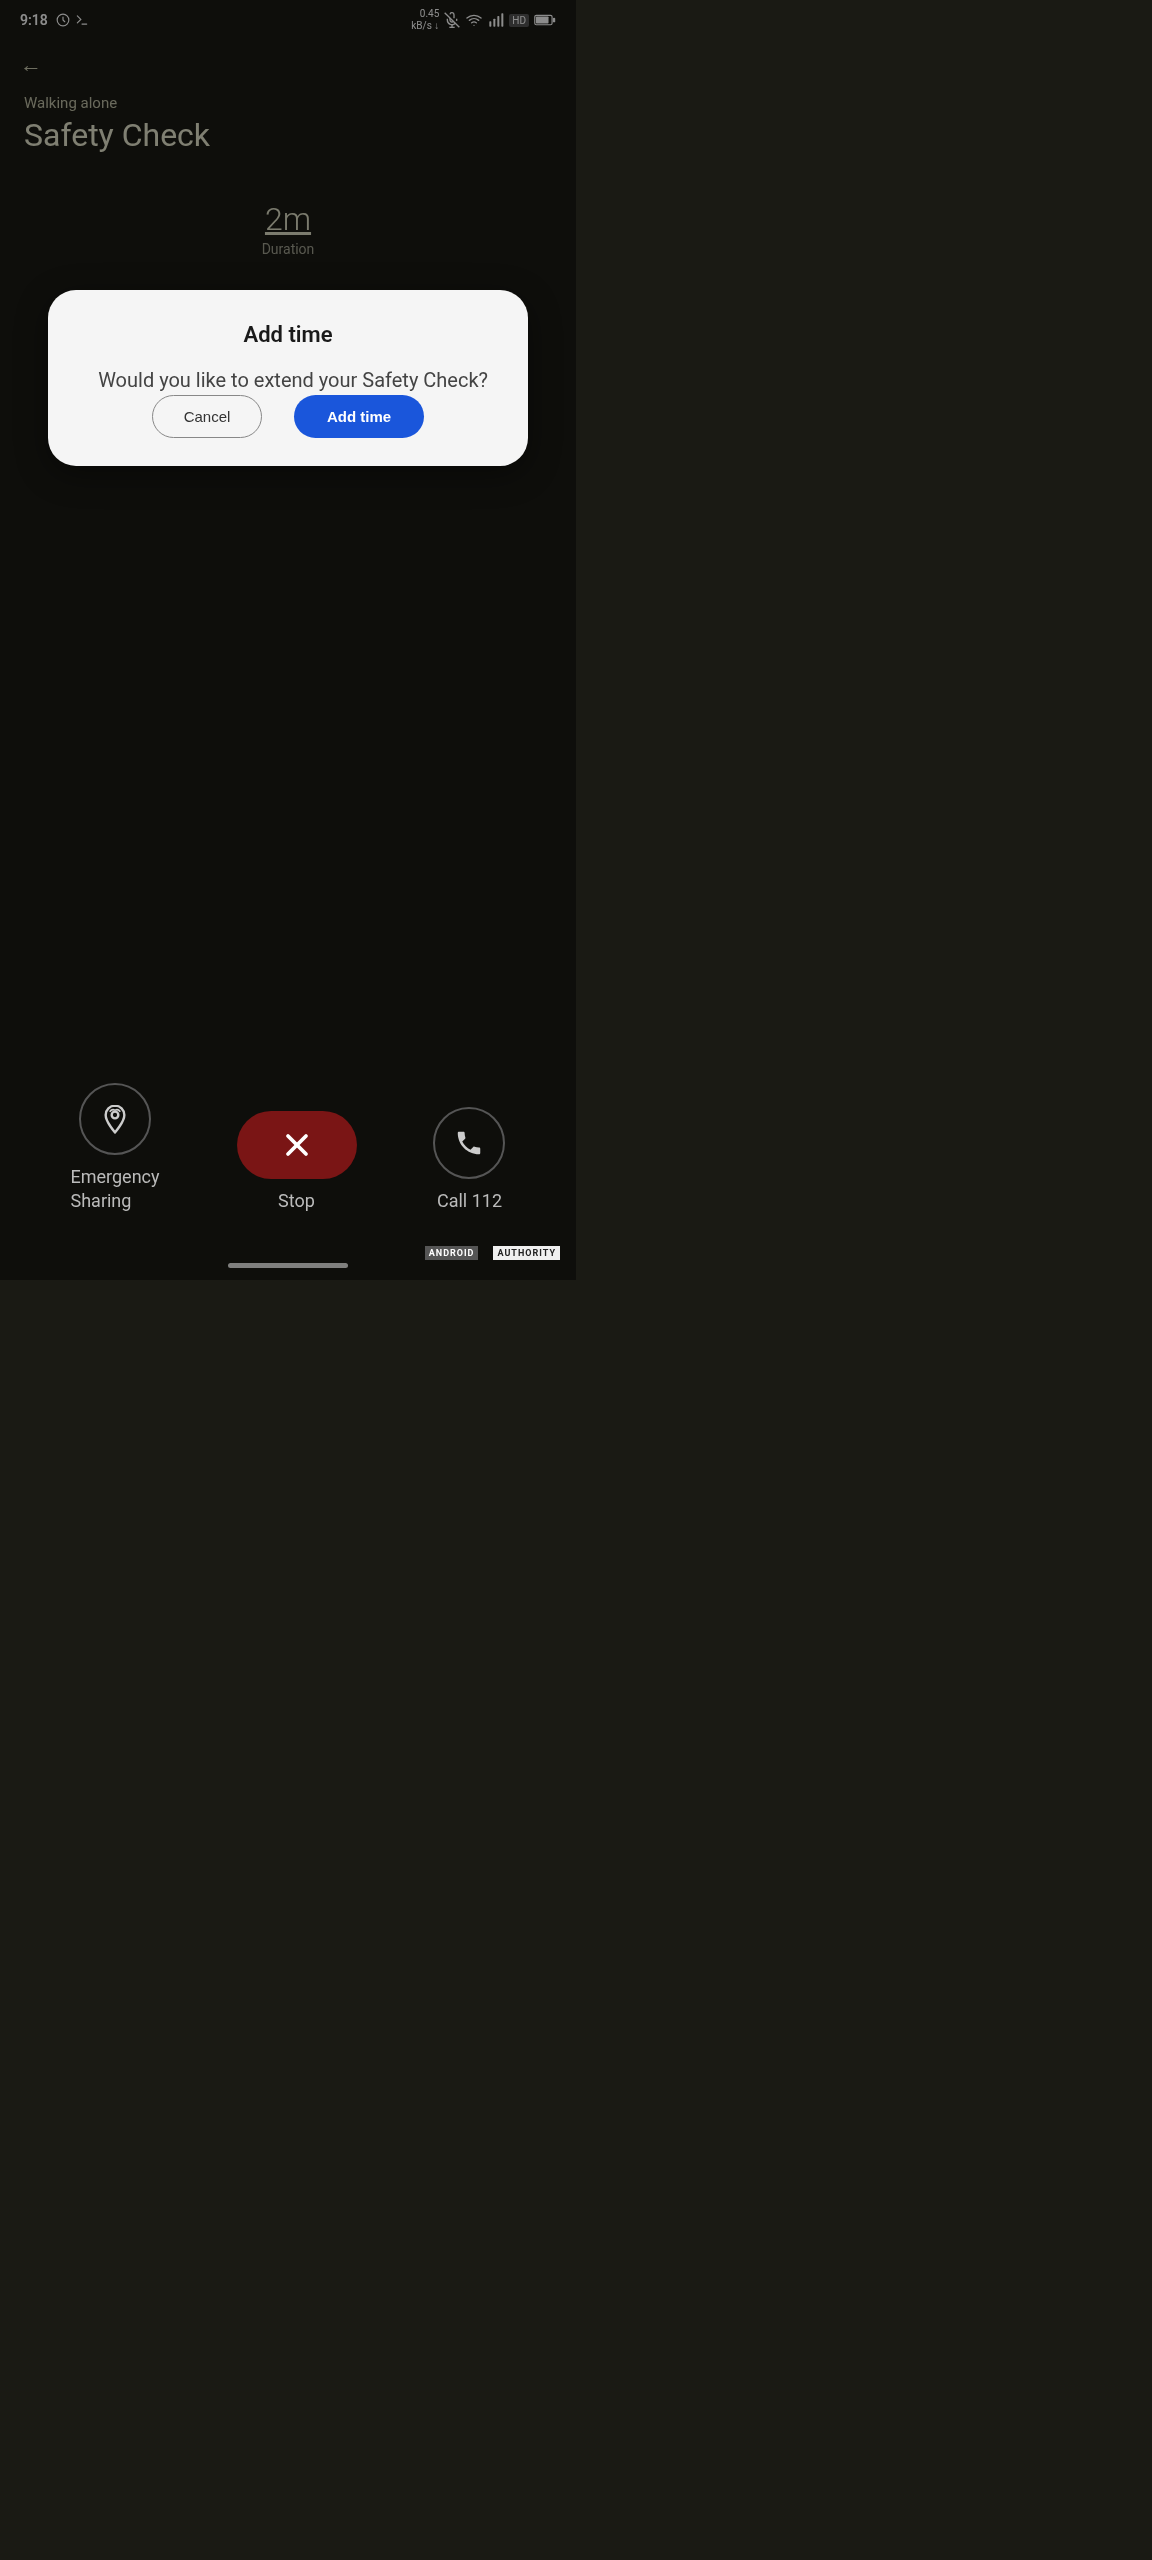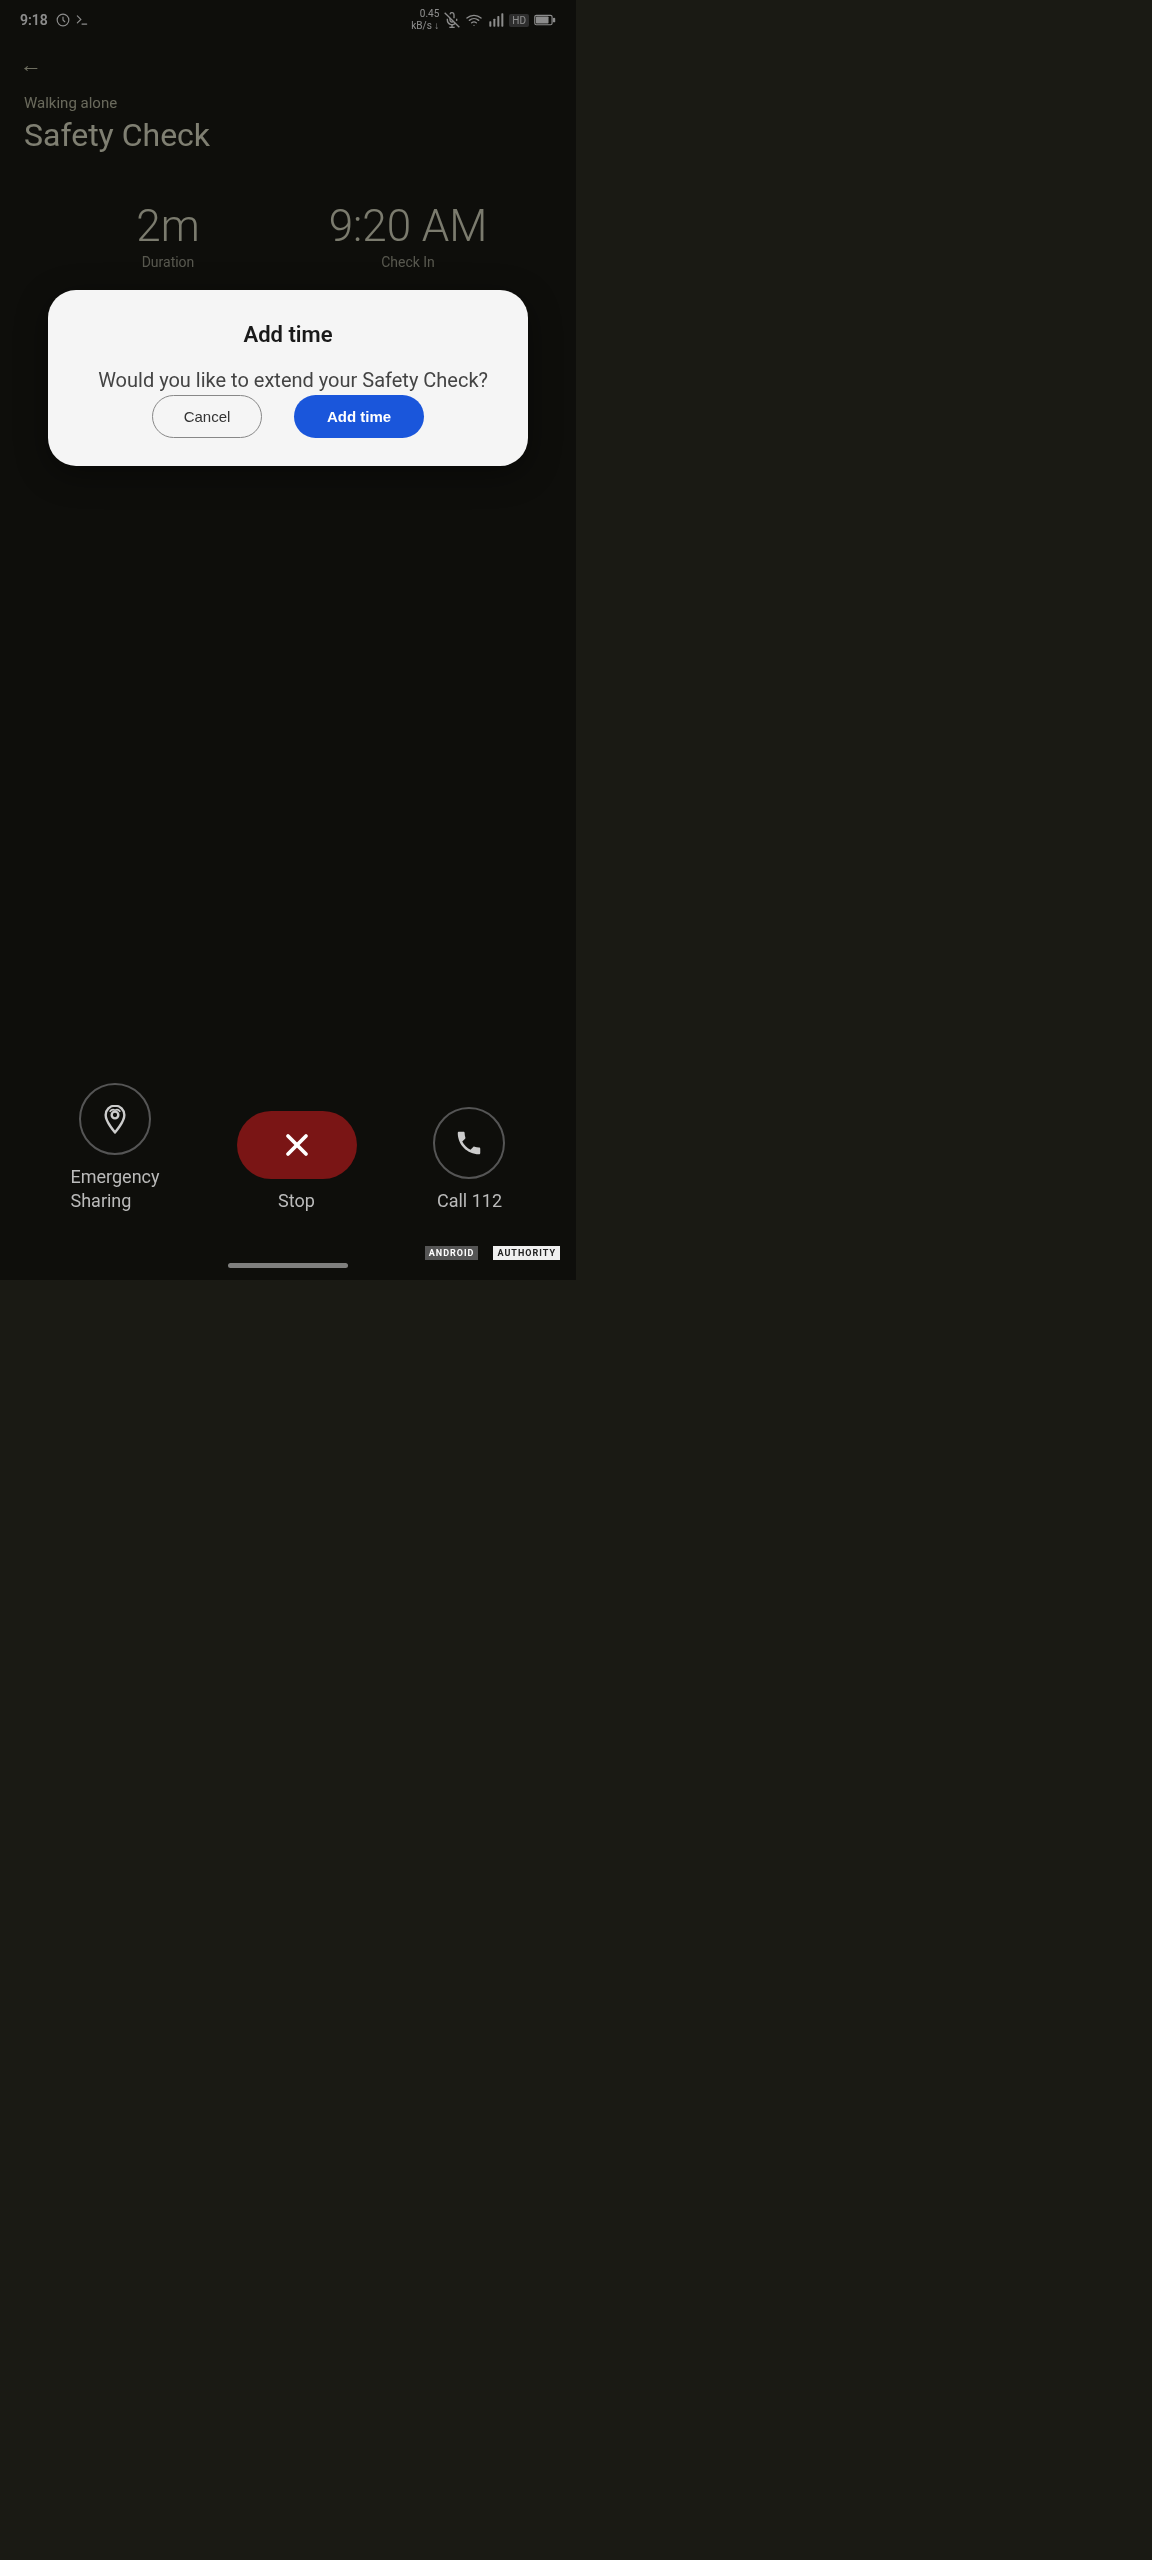--- a/index.html
+++ b/index.html
@@ -88,23 +88,24 @@
       gap: 0;
     }
 
     .stat-item {
       flex: 1;
       text-align: center;
     }
 
     .stat-value {
       color: #e0e0c8;
-      font-size: 44px;
+      font-size: 32px;
       font-weight: 300;
       line-height: 1.1;
+      text-decoration: underline;
     }
 
     .stat-label {
       color: #a0a090;
       font-size: 14px;
       margin-top: 4px;
     }
 
     
     .add-time-bg {
@@ -333,24 +334,20 @@
 <div class="page-header">
   <div class="subtitle">Walking alone</div>
   <div class="title">Safety Check</div>
 </div>
 
 <div class="stats-row">
   <div class="stat-item">
     <div class="stat-value">2m</div>
     <div class="stat-label">Duration</div>
   </div>
-  <div class="stat-item">
-    <div class="stat-value">9:20 AM</div>
-    <div class="stat-label">Check In</div>
-  </div>
 </div>
 
 <div class="add-time-bg">
   <span>Add time</span>
 </div>
 
 <div class="modal-overlay">
   <div class="modal">
     <div class="modal-title">Add time</div>
     <div class="modal-body">Would you like to extend your Safety Check?</div>

